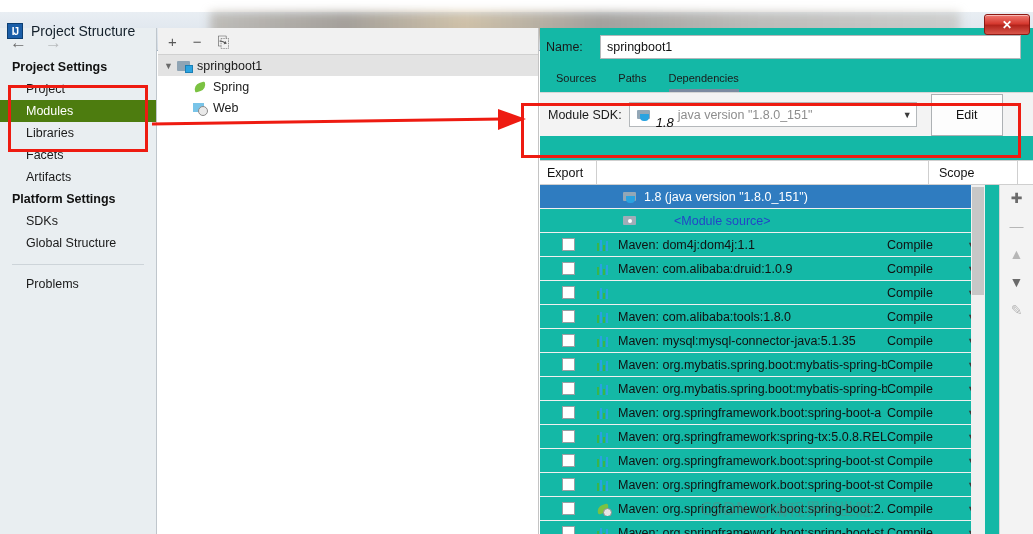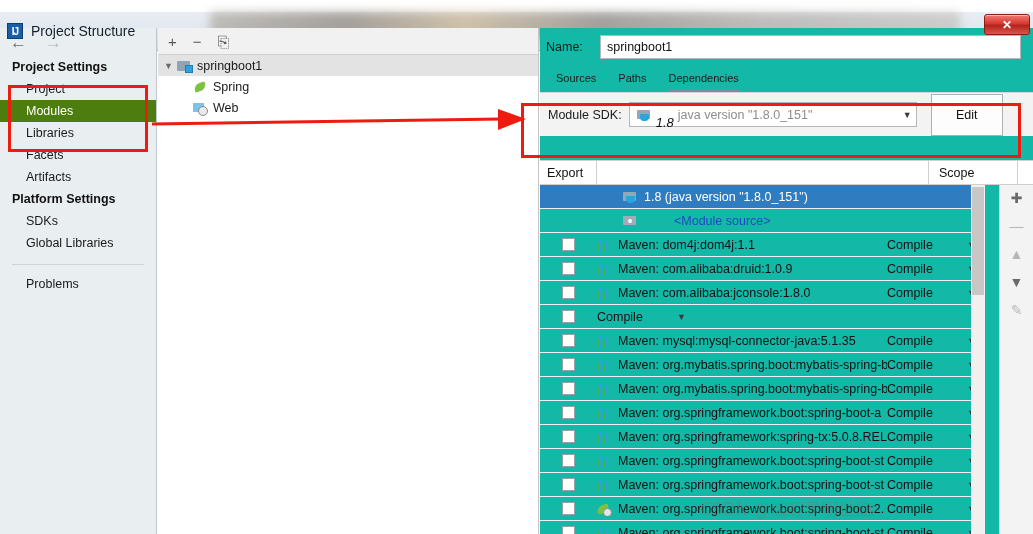--- a/index.html
+++ b/index.html
@@ -247,21 +247,21 @@
 
     <div class="side-group">Project Settings</div>
     <div class="side-item">Project</div>
     <div class="side-item selected">Modules</div>
     <div class="side-item">Libraries</div>
     <div class="side-item">Facets</div>
     <div class="side-item">Artifacts</div>
 
     <div class="side-group">Platform Settings</div>
     <div class="side-item">SDKs</div>
-    <div class="side-item">Global Libraries</div>
+    <div class="side-item">Global Structure</div>
 
     <div class="side-sep"></div>
     <div class="side-item">Problems</div>
   </div>
 
   <div class="modpanel">
     <div class="modtoolbar">
       <span class="tb-icon">+</span>
       <span class="tb-icon">−</span>
       <span class="tb-icon">⎘</span>
@@ -370,28 +370,36 @@
             <div class="cb-cell">
               <span class="cb"></span>
             </div>
             <div class="row-main">
               <span class="ic ic-jar">
                 <i></i>
                 <i></i>
                 <i></i>
                 <i></i>
               </span>
-              <span class="row-text">Maven: com.alibaba:jconsole:1.8.0</span>
-            </div>
-            <div class="scope-cell">Compile</div>
-            <div class="scope-caret">▼</div>
-          </div>
-          <div class="row">
-            <div class="cb-cell">
-              <span class="cb"></span>
+            </div>
+            <div class="scope-cell">Compile</div>
+            <div class="scope-caret">▼</div>
+          </div>
+          <div class="row">
+            <div class="cb-cell">
+              <span class="cb"></span>
+            </div>
+            <div class="row-main">
+              <span class="ic ic-jar">
+                <i></i>
+                <i></i>
+                <i></i>
+                <i></i>
+              </span>
+              <span class="row-text">Maven: com.alibaba:tools:1.8.0</span>
             </div>
             <div class="scope-cell">Compile</div>
             <div class="scope-caret">▼</div>
           </div>
           <div class="row">
             <div class="cb-cell">
               <span class="cb"></span>
             </div>
             <div class="row-main">
               <span class="ic ic-jar">

